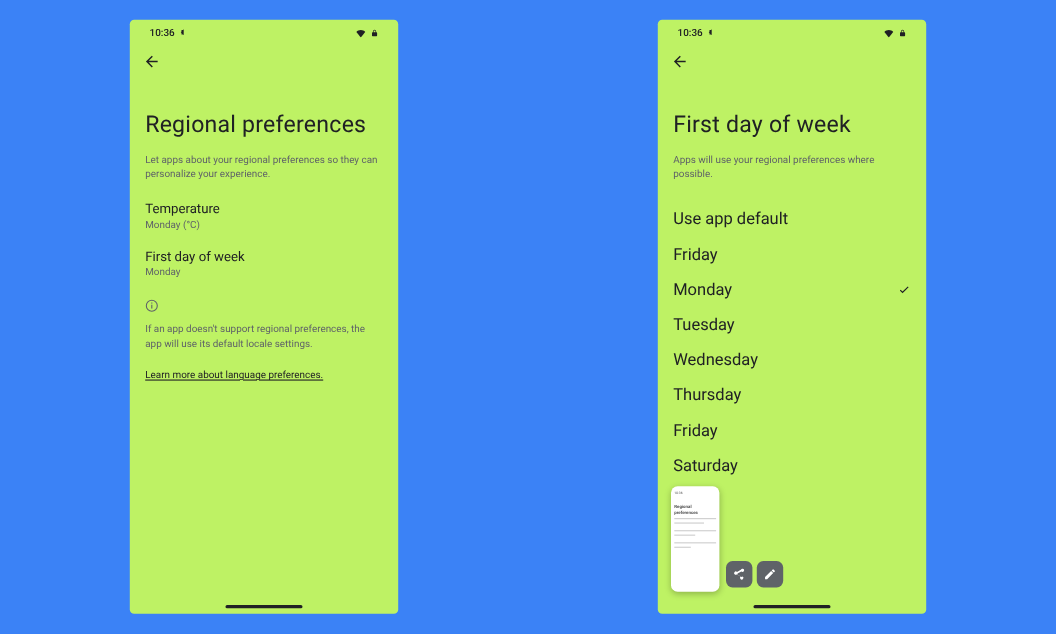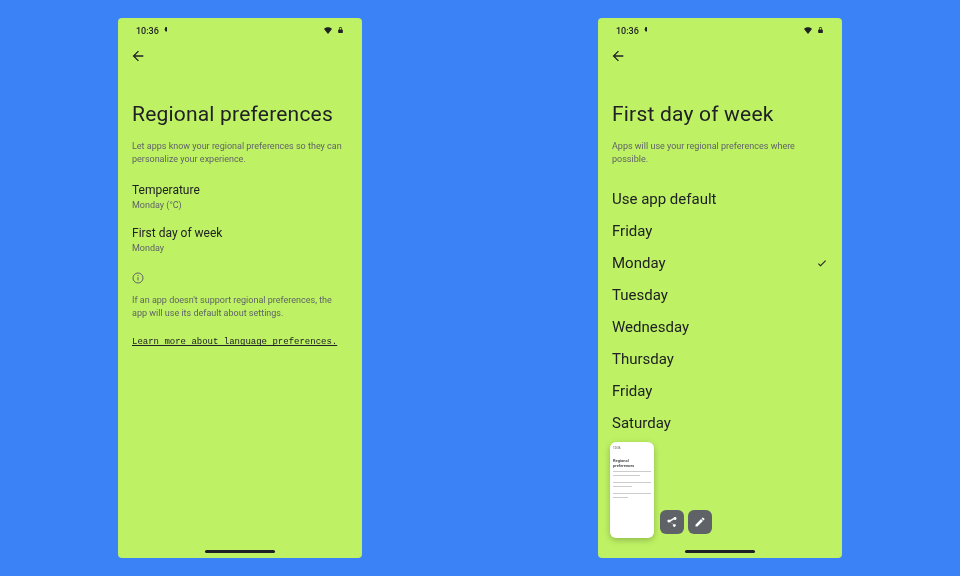--- a/index.html
+++ b/index.html
@@ -57,21 +57,20 @@
     font-size: 9px;
     color: #5f6368;
     line-height: 1.4;
     margin-bottom: 10px;
   }
   .link {
     font-size: 9px;
     color: #202124;
     text-decoration: underline;
     cursor: pointer;
-    font-family: Liberation Mono, monospace;
   }
   .navbar {
     position: absolute;
     bottom: 5px;
     left: 50%;
     transform: translateX(-50%);
     width: 70px;
     height: 3px;
     background: #202124;
     border-radius: 2px;
@@ -147,37 +146,37 @@
   </div>
   <div class="appbar">
     <span class="back-icon">
       <svg width="16" height="16" viewBox="0 0 24 24">
           <path fill="#202124" d="M20 11H7.8l5.6-5.6L12 4l-8 8 8 8 1.4-1.4L7.8 13H20z"></path>
         </svg>
     </span>
   </div>
   <div class="content">
     <div class="title">Regional preferences</div>
-    <div class="subtitle">Let apps know your regional preferences so they can personalize your experience.</div>
+    <div class="subtitle">Let apps about your regional preferences so they can personalize your experience.</div>
     <div class="pref-item">
       <div class="pref-label">Temperature</div>
       <div class="pref-value">Monday (°C)</div>
     </div>
     <div class="pref-item">
       <div class="pref-label">First day of week</div>
       <div class="pref-value">Monday</div>
     </div>
     <div class="info-row">
       <svg width="12" height="12" viewBox="0 0 24 24">
           <path fill="none" stroke="#5f6368" stroke-width="2" d="M12 2a10 10 0 100 20 10 10 0 000-20z"></path>
           <rect x="11" y="10" width="2" height="7" fill="#5f6368"></rect>
           <rect x="11" y="6" width="2" height="2" fill="#5f6368"></rect>
         </svg>
     </div>
-    <div class="info-text">If an app doesn't support regional preferences, the app will use its default about settings.</div>
+    <div class="info-text">If an app doesn't support regional preferences, the app will use its default locale settings.</div>
     <span class="link">Learn more about language preferences.</span>
   </div>
   <div class="navbar"></div>
 </div>
 
 <div class="phone">
   <div class="statusbar">
     <div style="display:flex;gap:4px;align-items:center;">
       <span>10:36</span>
       <span>

